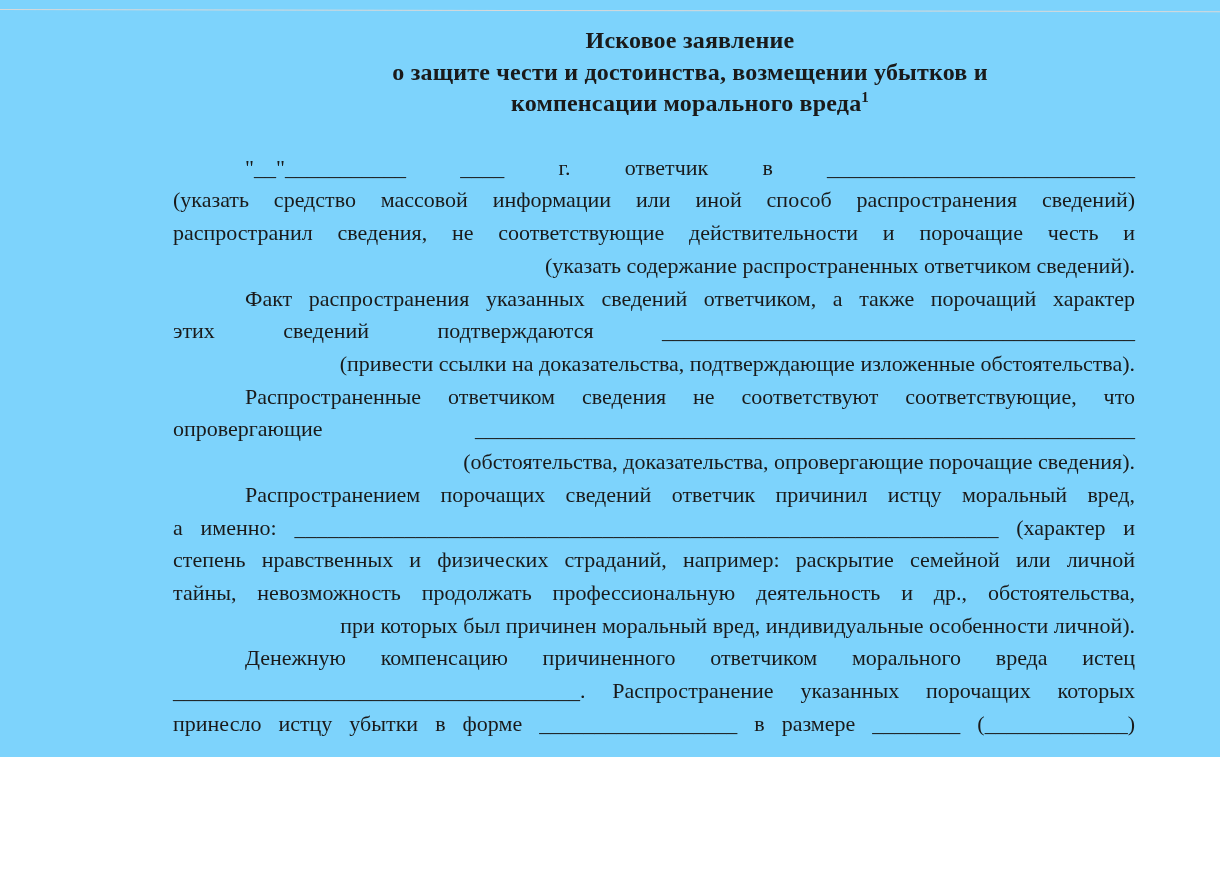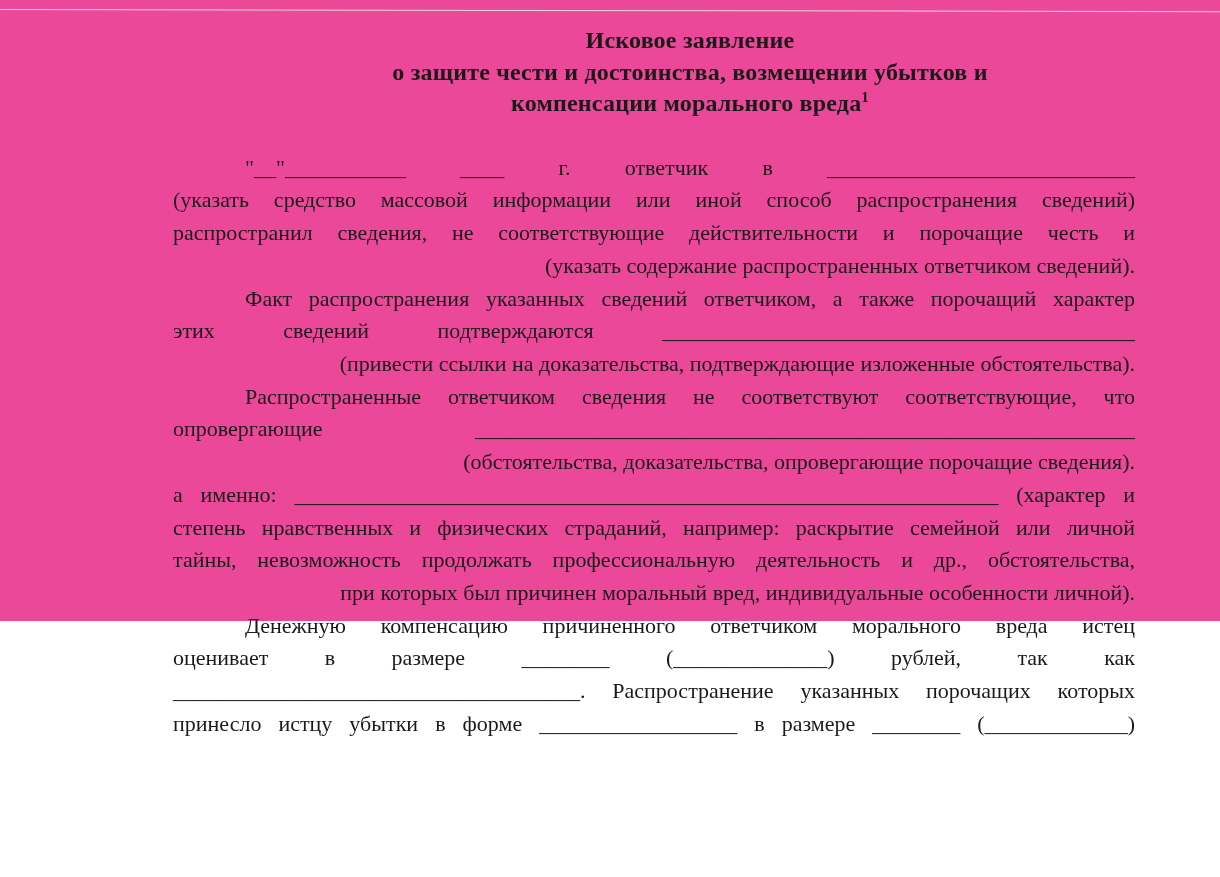--- a/index.html
+++ b/index.html
@@ -10,22 +10,22 @@
     width: 1220px;
     height: 877px;
     background: #ffffff;
     overflow: hidden;
     font-family: "Liberation Serif", "DejaVu Serif", serif;
     color: #1a1a1a;
   }
   .page {
     position: relative;
     width: 1220px;
-    height: 621px;
-    background: #ec4899;
+    height: 757px;
+    background: #7dd3fc;
   }
   
   .page-edge {
     position: absolute;
     top: 9px;
     left: 0;
     width: 1220px;
     height: 1px;
     background: #d9d9d9;
     transform: rotate(0.1deg);
@@ -87,24 +87,24 @@
     <div class="line indent just">"__"___________ ____ г. ответчик в ____________________________</div>
         <div class="line just">(указать средство массовой информации или иной способ распространения сведений)</div>
         <div class="line just">распространил сведения, не соответствующие действительности и порочащие честь и</div>
         <div class="line">(указать содержание распространенных ответчиком сведений).</div>
         <div class="line indent just">Факт распространения указанных сведений ответчиком, а также порочащий характер</div>
         <div class="line just">этих сведений подтверждаются ___________________________________________</div>
         <div class="line">(привести ссылки на доказательства, подтверждающие изложенные обстоятельства).</div>
         <div class="line indent just">Распространенные ответчиком сведения не соответствуют соответствующие, что</div>
         <div class="line just">опровергающие ____________________________________________________________</div>
         <div class="line">(обстоятельства, доказательства, опровергающие порочащие сведения).</div>
+        <div class="line indent just">Распространением порочащих сведений ответчик причинил истцу моральный вред,</div>
         <div class="line just">а именно: ________________________________________________________________ (характер и</div>
         <div class="line just">степень нравственных и физических страданий, например: раскрытие семейной или личной</div>
         <div class="line just">тайны, невозможность продолжать профессиональную деятельность и др., обстоятельства,</div>
         <div class="line">при которых был причинен моральный вред, индивидуальные особенности личной).</div>
         <div class="line indent just">Денежную компенсацию причиненного ответчиком морального вреда истец</div>
-        <div class="line just">оценивает в размере ________ (______________) рублей, так как</div>
         <div class="line just">_____________________________________. Распространение указанных порочащих которых</div>
         <div class="line just">принесло истцу убытки в форме __________________ в размере ________ (_____________)</div>
       </div>
 
   </div>
 </div>
 
 </body></html>

